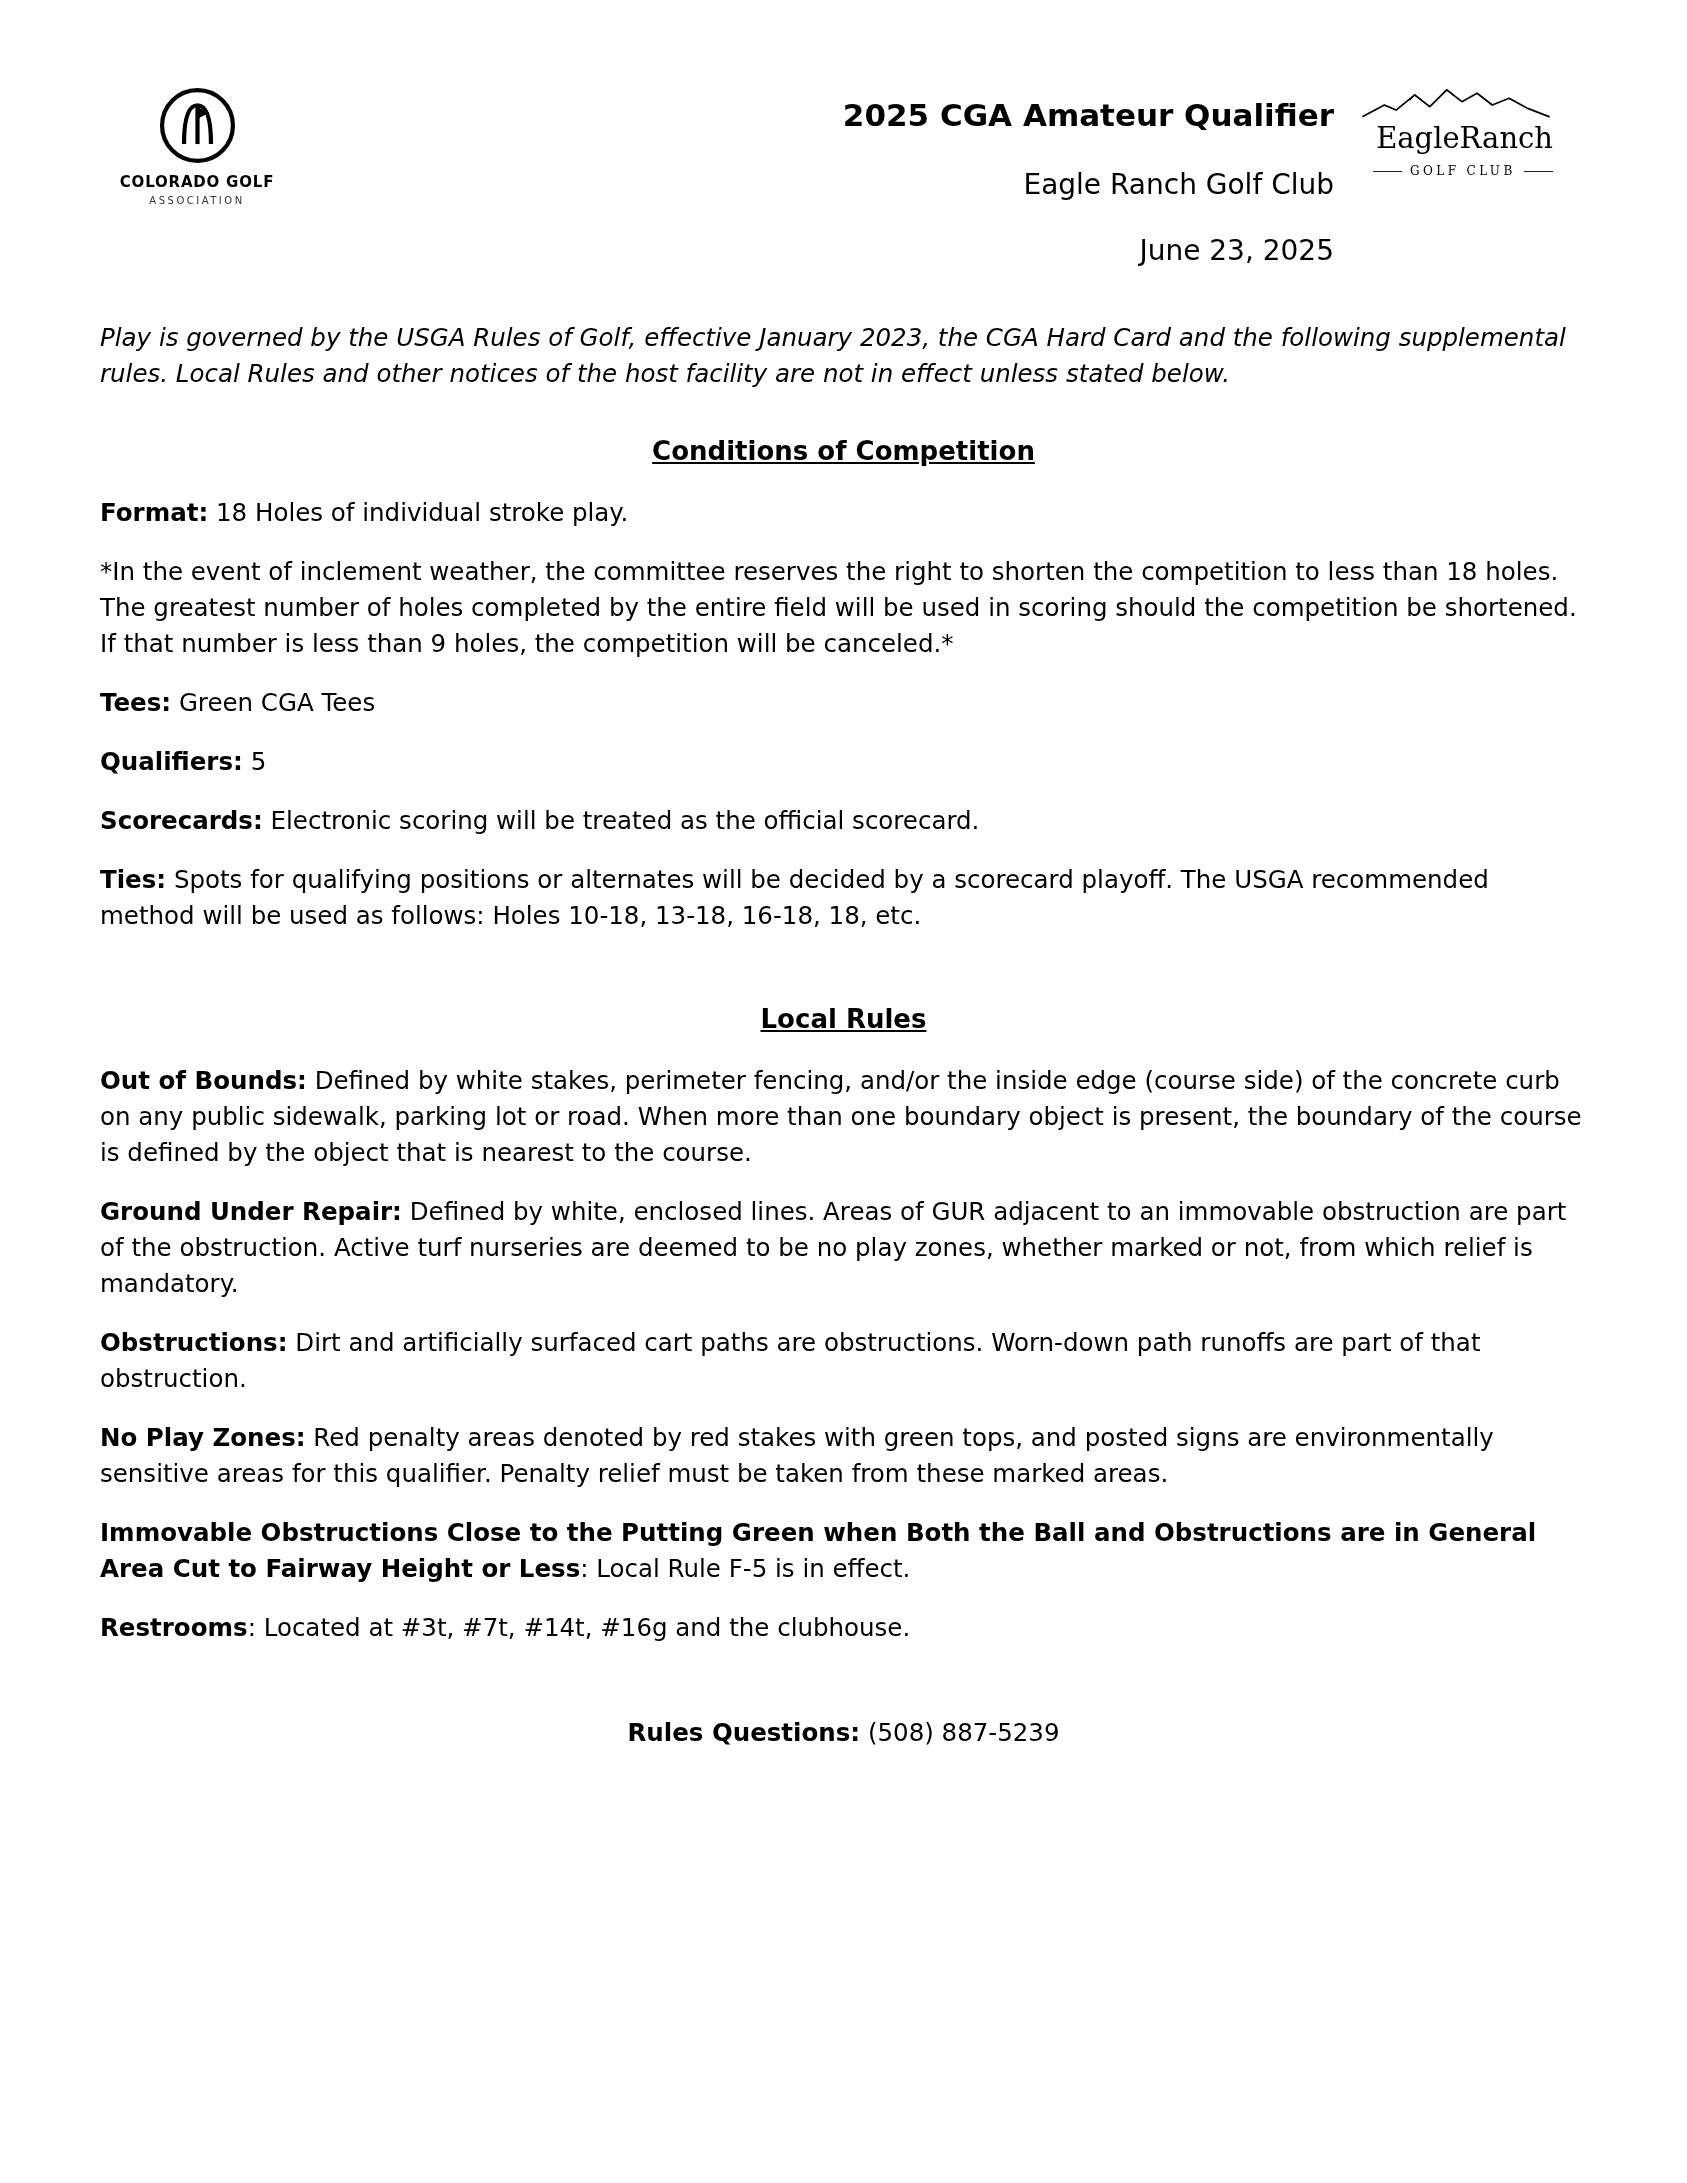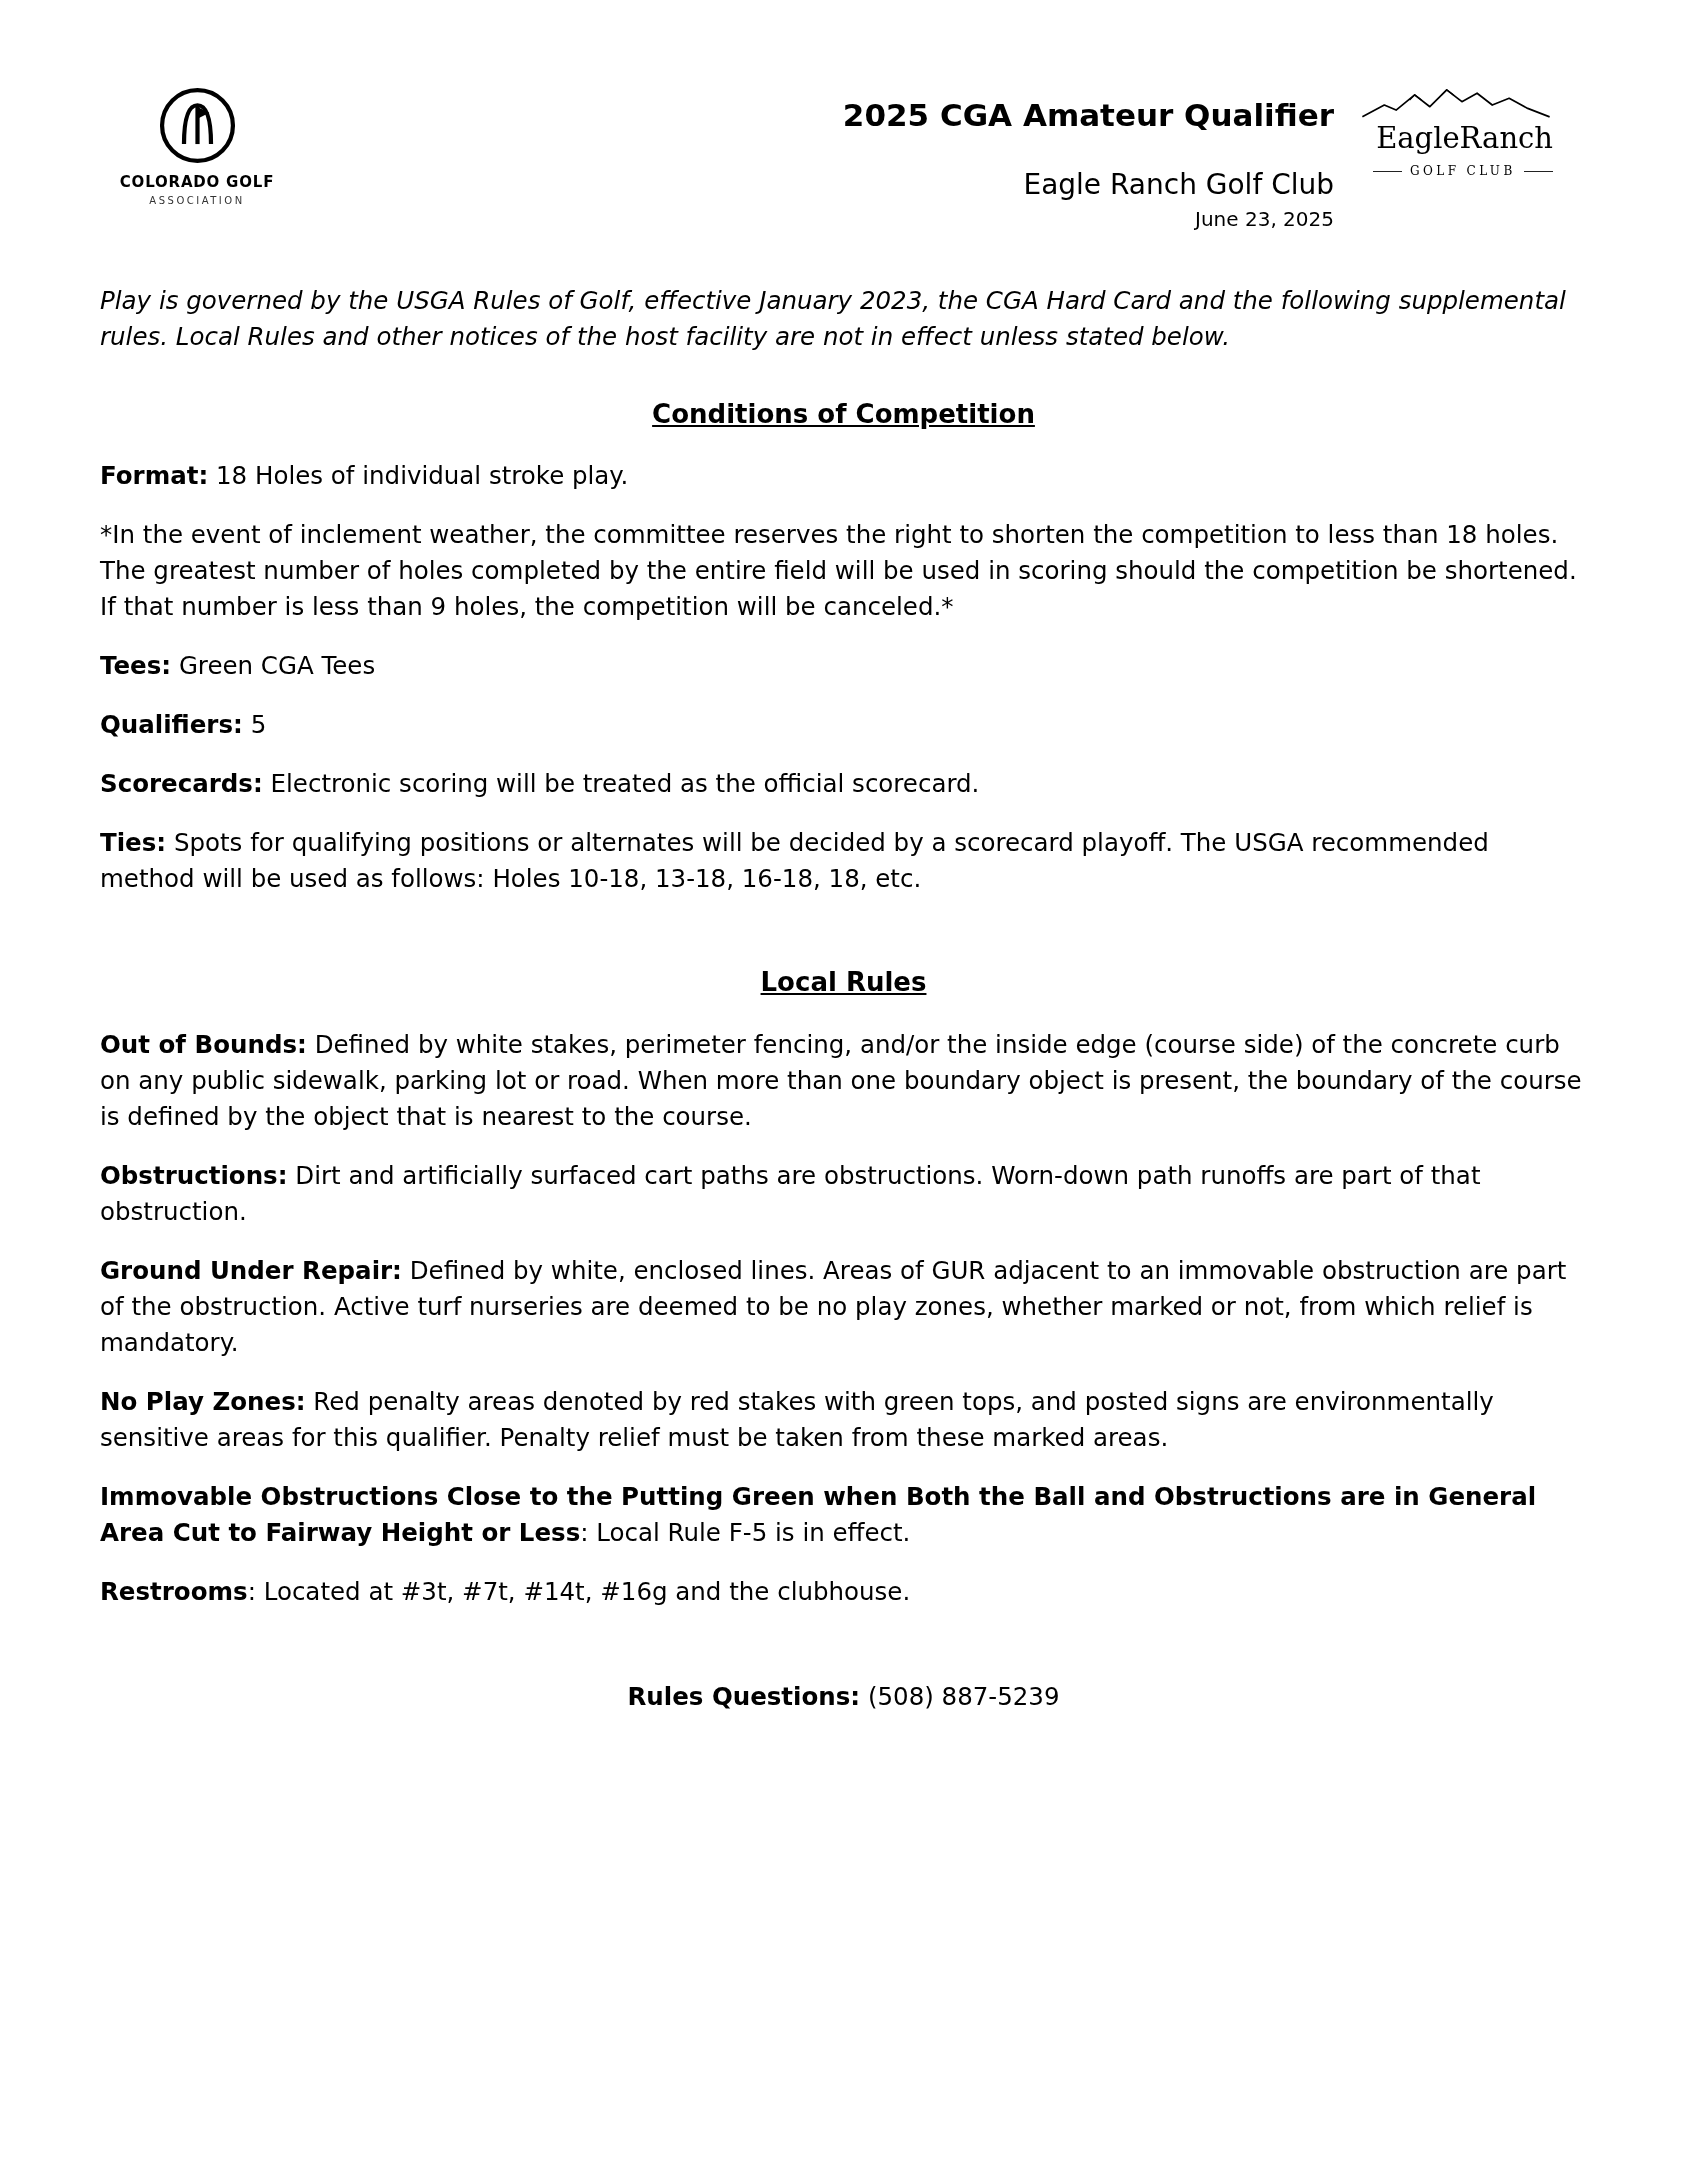--- a/index.html
+++ b/index.html
@@ -12,21 +12,21 @@
   }
   
   .header { display:grid; grid-template-columns:219px 1fr 253px; align-items:start; }
   .logo-left { display:flex; flex-direction:column; align-items:center; width:194px; padding-top:6.7px; }
   .logo-left svg { display:block; }
   .cga-line1 { font-weight:bold; font-size:15px; letter-spacing:0.8px; margin-top:5px; text-transform:uppercase; }
   .cga-line2 { font-size:10px; letter-spacing:2.5px; color:#333; margin-top:1.7px; text-transform:uppercase; }
   .header-center { text-align:right; padding-top:15px; }
   .title { font-size:31px; font-weight:bold; }
   .subtitle { font-size:28px; margin-top:25px; }
-  .event-date { font-size:20px; }
+  .event-date { font-size:28px; margin-top:25px; }
   .logo-right { display:flex; flex-direction:column; align-items:flex-end; width:219px; padding-top:5px; }
   .er-name { font-family:"DejaVu Serif","Liberation Serif",serif; font-size:29px; margin-top:-5px; letter-spacing:0px; }
   .er-sub { display:flex; align-items:center; gap:8.4px; margin-top:3.4px; }
   .er-sub .txt { font-family:"DejaVu Serif","Liberation Serif",serif; font-size:12px; letter-spacing:3.4px; }
   .er-rule { display:inline-block; width:29px; height:0.8px; background:#222; }
   
   .intro { font-style:italic; margin-top:49px; }
   h2.section-heading {
     font-size:26px; font-weight:bold; text-align:center;
     text-decoration:underline; margin-top:40px; margin-bottom:25px;
@@ -90,23 +90,23 @@
 
 
   <p class="para"><b>Scorecards:</b> <span>Electronic scoring will be treated as the official scorecard.</span></p>
 
   <p class="para"><b>Ties:</b> <span>Spots for qualifying positions or alternates will be decided by a scorecard playoff. The USGA recommended method will be used as follows: Holes 10-18, 13-18, 16-18, 18, etc.</span></p>
 
   <h2 class="section-heading local-rules">Local Rules</h2>
 
   <p class="para"><b>Out of Bounds:</b> <span>Defined by white stakes, perimeter fencing, and/or the inside edge (course side) of the concrete curb on any public sidewalk, parking lot or road. When more than one boundary object is present, the boundary of the course is defined by the object that is nearest to the course.</span></p>
 
+  <p class="para"><b>Ground Under Repair:</b> <span>Defined by white, enclosed lines. Areas of GUR adjacent to an immovable obstruction are part of the obstruction. Active turf nurseries are deemed to be no play zones, whether marked or not, from which relief is mandatory.</span></p>
+
   <p class="para"><b>Obstructions:</b> <span>Dirt and artificially surfaced cart paths are obstructions. Worn-down path runoffs are part of that obstruction.</span></p>
-
-  <p class="para"><b>Ground Under Repair:</b> <span>Defined by white, enclosed lines. Areas of GUR adjacent to an immovable obstruction are part of the obstruction. Active turf nurseries are deemed to be no play zones, whether marked or not, from which relief is mandatory.</span></p>
 
   <p class="para"><b>No Play Zones:</b> <span>Red penalty areas denoted by red stakes with green tops, and posted signs are environmentally sensitive areas for this qualifier. Penalty relief must be taken from these marked areas.</span></p>
 
   <p class="para"><b>Immovable Obstructions Close to the Putting Green when Both the Ball and Obstructions are in General Area Cut to Fairway Height or Less</b><span>: Local Rule F-5 is in effect.</span></p>
 
   <p class="para"><b>Restrooms</b><span>: Located at #3t, #7t, #14t, #16g and the clubhouse.</span></p>
 
   <p class="footer-line"><b>Rules Questions:</b> <span>(508) 887-5239</span></p>
 
 </div>

